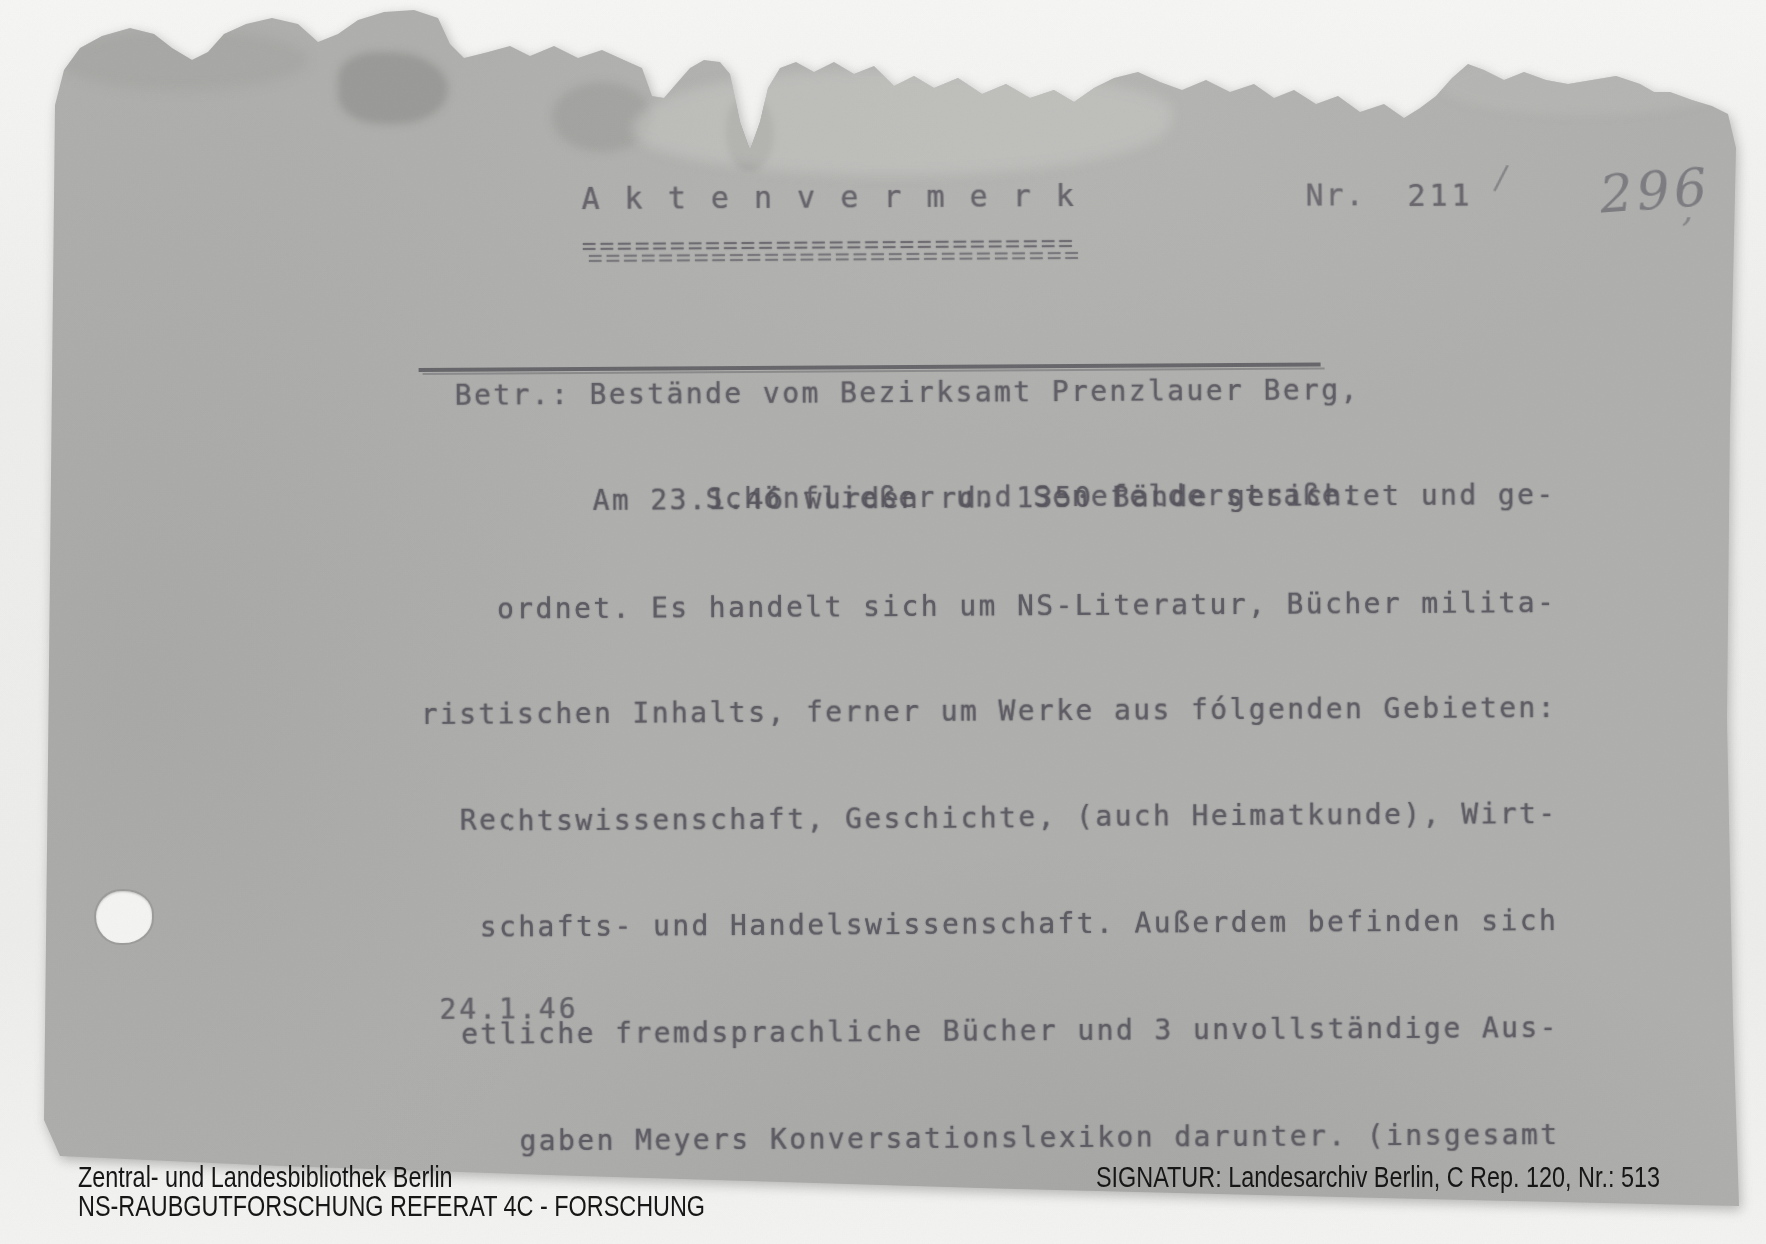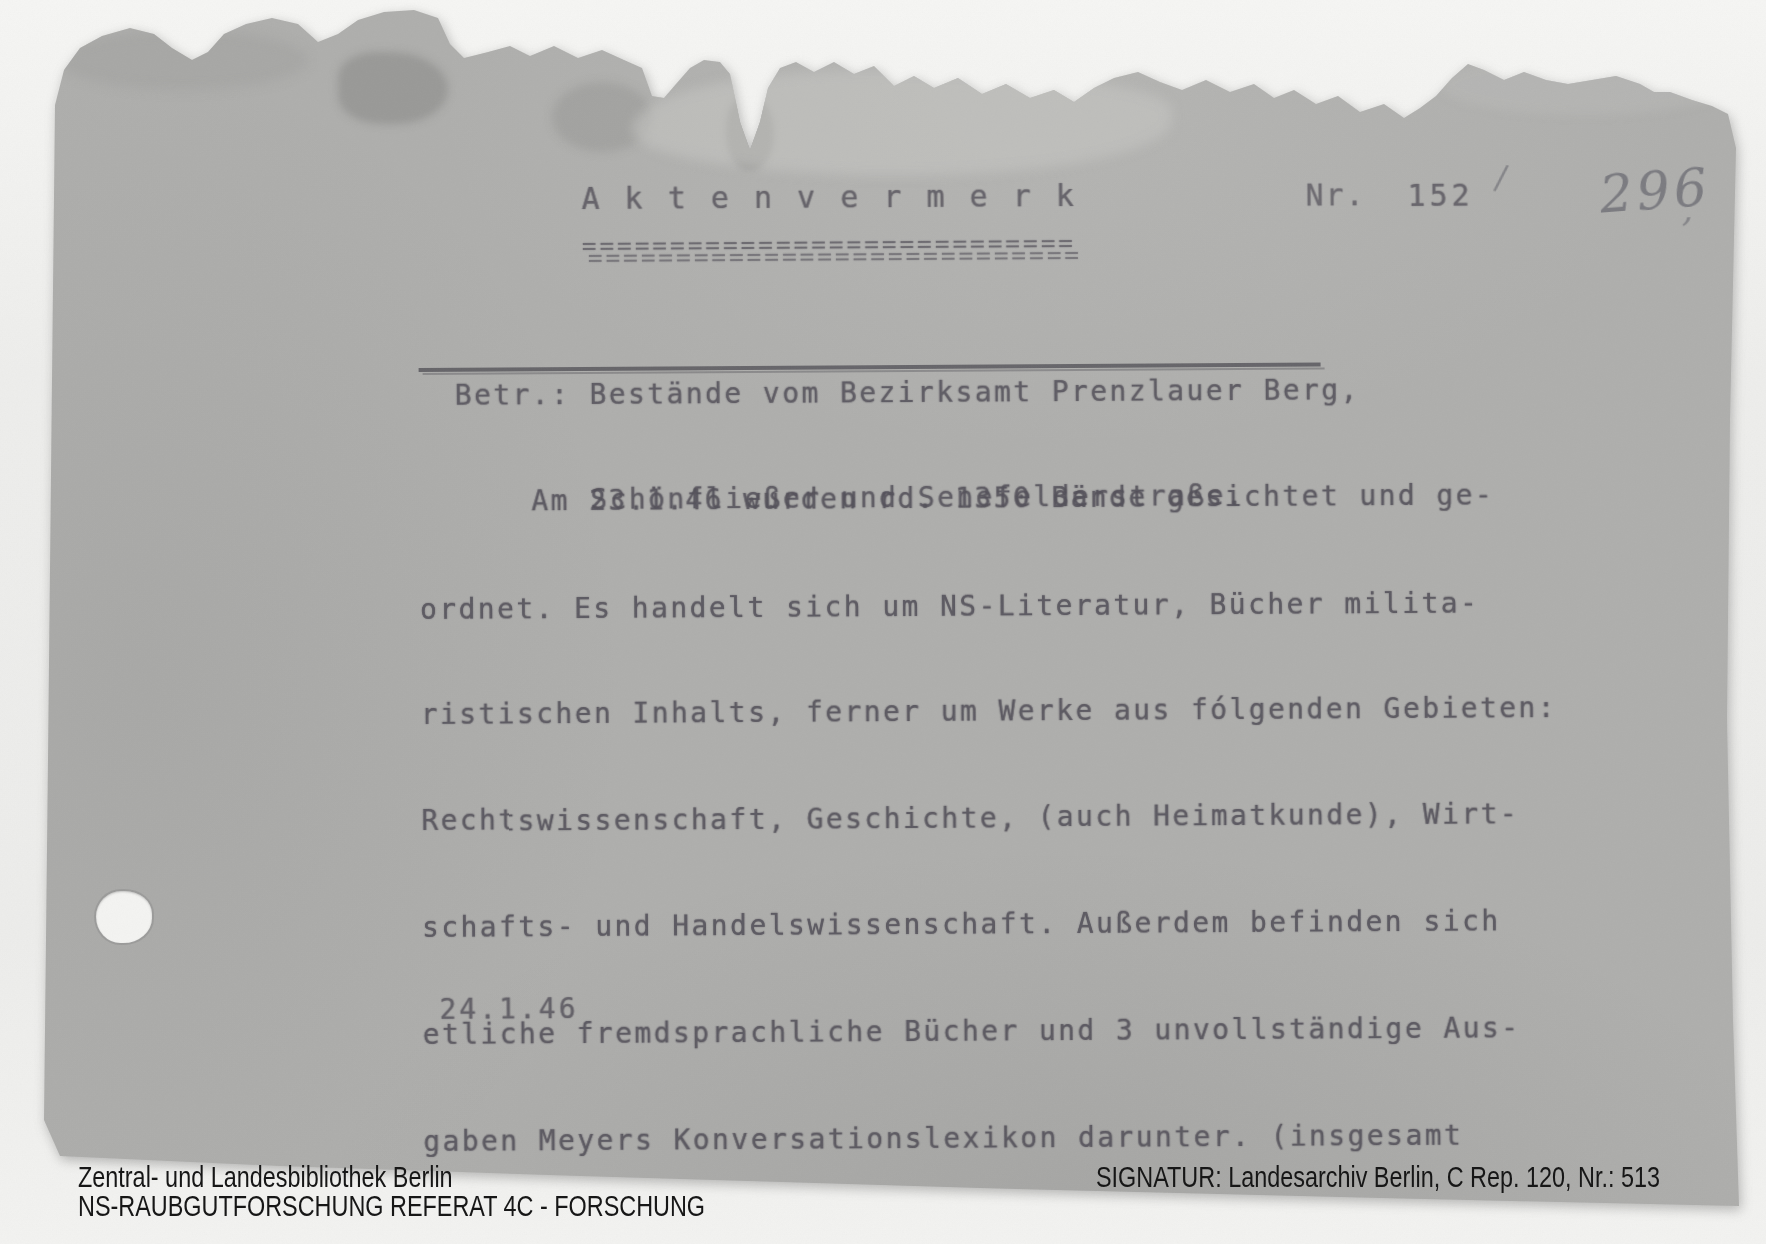--- a/index.html
+++ b/index.html
@@ -25,20 +25,21 @@
       780px 68px,796px 62px,814px 72px,834px 62px,854px 74px,874px 66px,894px 86px,914px 76px,
       934px 88px,958px 78px,982px 94px,1006px 84px,1030px 98px,1054px 90px,1074px 102px,1094px 88px,
       1114px 78px,1138px 72px,1160px 82px,1182px 90px,1206px 80px,1230px 92px,1254px 84px,1274px 98px,
       1294px 90px,1316px 104px,1338px 96px,1360px 112px,1384px 104px,1404px 118px,1420px 108px,
       1436px 96px,1452px 78px,1468px 64px,1484px 70px,1504px 80px,1524px 72px,1546px 80px,1568px 84px,
       1592px 80px,1616px 76px,1640px 84px,1654px 92px,1670px 92px,1692px 100px,1712px 106px,1728px 114px,
       1736px 148px,1730px 420px,1727px 720px,1733px 1020px,1739px 1206px,
       1380px 1198px,980px 1188px,580px 1176px,280px 1166px,60px 1156px,
       44px 1120px,48px 760px,52px 380px
     );
+    text-align:right;
   }
   .patch{position:absolute;pointer-events:none;}
   .patch.dark1{left:338px;top:52px;width:110px;height:72px;background:#848482;opacity:.5;filter:blur(4px);border-radius:40% 60% 55% 45%;}
   .patch.dark2{left:552px;top:82px;width:100px;height:70px;background:#8e8e8c;opacity:.38;filter:blur(5px);border-radius:50%;}
   .patch.dark3{left:726px;top:95px;width:48px;height:75px;background:#868684;opacity:.5;filter:blur(3px);border-radius:45% 55% 50% 50%;}
   .patch.dark4{left:58px;top:30px;width:250px;height:60px;background:#9a9a98;opacity:.35;filter:blur(6px);border-radius:50%;}
   .patch.light1{left:632px;top:70px;width:540px;height:105px;background:#c6c6c3;opacity:.55;filter:blur(6px);border-radius:45% 55% 50% 50%/60% 40% 55% 45%;}
   .patch.light2{left:1440px;top:55px;width:290px;height:60px;background:#bebebc;opacity:.35;filter:blur(5px);border-radius:50%;}
   .punch-hole{position:absolute;left:96px;top:891px;width:56px;height:52px;background:#f3f3f1;
     border-radius:48% 52% 54% 46%/52% 46% 50% 54%;
@@ -97,21 +98,21 @@
 
     <div class="punch-hole"></div>
 
     <div class="typed-layer">
 
       <div class="tw doc-title">A k t e n v e r m e r k</div>
       <div class="tw rule-row r1">============================</div>
       <div class="tw rule-row r2">============================</div>
 
       <div class="tw nr-label">Nr.</div>
-      <div class="tw nr-value">152</div>
+      <div class="tw nr-value">211</div>
       <div class="pencil tick-152">/</div>
 
       <div class="pencil pagenum">296</div>
       <div class="pencil tick-296">,</div>
 
       <div class="tw subject">
         <div class="l1">Betr.: Bestände vom Bezirksamt Prenzlauer Berg,</div>
         <div class="l2">Schönfließer und Senefelderstraße.</div>
       </div>
       <div class="subject-underline"></div>

